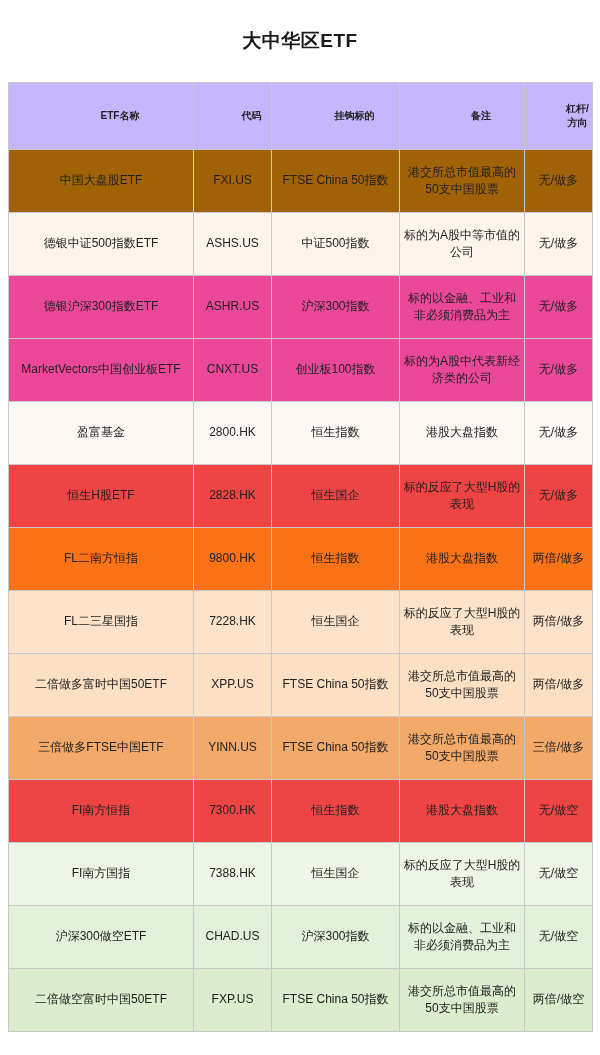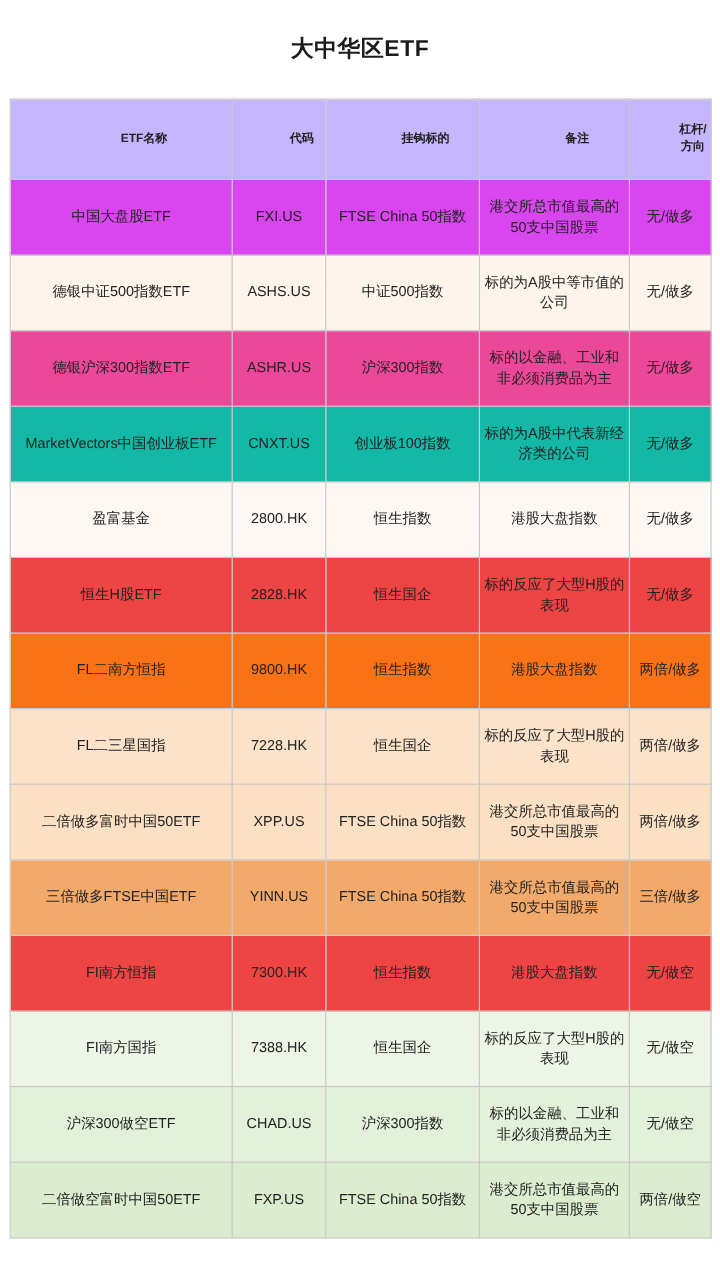--- a/index.html
+++ b/index.html
@@ -140,42 +140,42 @@
     <thead>
       <tr>
         <th>ETF名称</th>
         <th>代码</th>
         <th>挂钩标的</th>
         <th>备注</th>
         <th>杠杆/方向</th>
       </tr>
     </thead>
     <tbody id="tbody">
-        <tr style="background: #d946ef; padding-left: 16px;">
+        <tr style="background: #a16207; padding-left: 16px;">
           <td class="c-name">中国大盘股ETF</td>
           <td class="c-code">FXI.US</td>
           <td class="c-index">FTSE China 50指数</td>
           <td class="c-note">港交所总市值最高的50支中国股票</td>
           <td class="c-lev">无/做多</td>
         </tr>
         <tr style="background: rgb(253, 244, 236);">
           <td class="c-name">德银中证500指数ETF</td>
           <td class="c-code">ASHS.US</td>
           <td class="c-index">中证500指数</td>
           <td class="c-note">标的为A股中等市值的公司</td>
           <td class="c-lev">无/做多</td>
         </tr>
         <tr style="background: #ec4899;">
           <td class="c-name">德银沪深300指数ETF</td>
           <td class="c-code">ASHR.US</td>
           <td class="c-index">沪深300指数</td>
           <td class="c-note">标的以金融、工业和非必须消费品为主</td>
           <td class="c-lev">无/做多</td>
         </tr>
-        <tr style="background: #14b8a6; margin-left: 15px;">
+        <tr style="background: #ec4899; margin-left: 15px;">
           <td class="c-name">MarketVectors中国创业板ETF</td>
           <td class="c-code">CNXT.US</td>
           <td class="c-index">创业板100指数</td>
           <td class="c-note">标的为A股中代表新经济类的公司</td>
           <td class="c-lev">无/做多</td>
         </tr>
         <tr style="background: rgb(253, 248, 243);">
           <td class="c-name">盈富基金</td>
           <td class="c-code">2800.HK</td>
           <td class="c-index">恒生指数</td>

